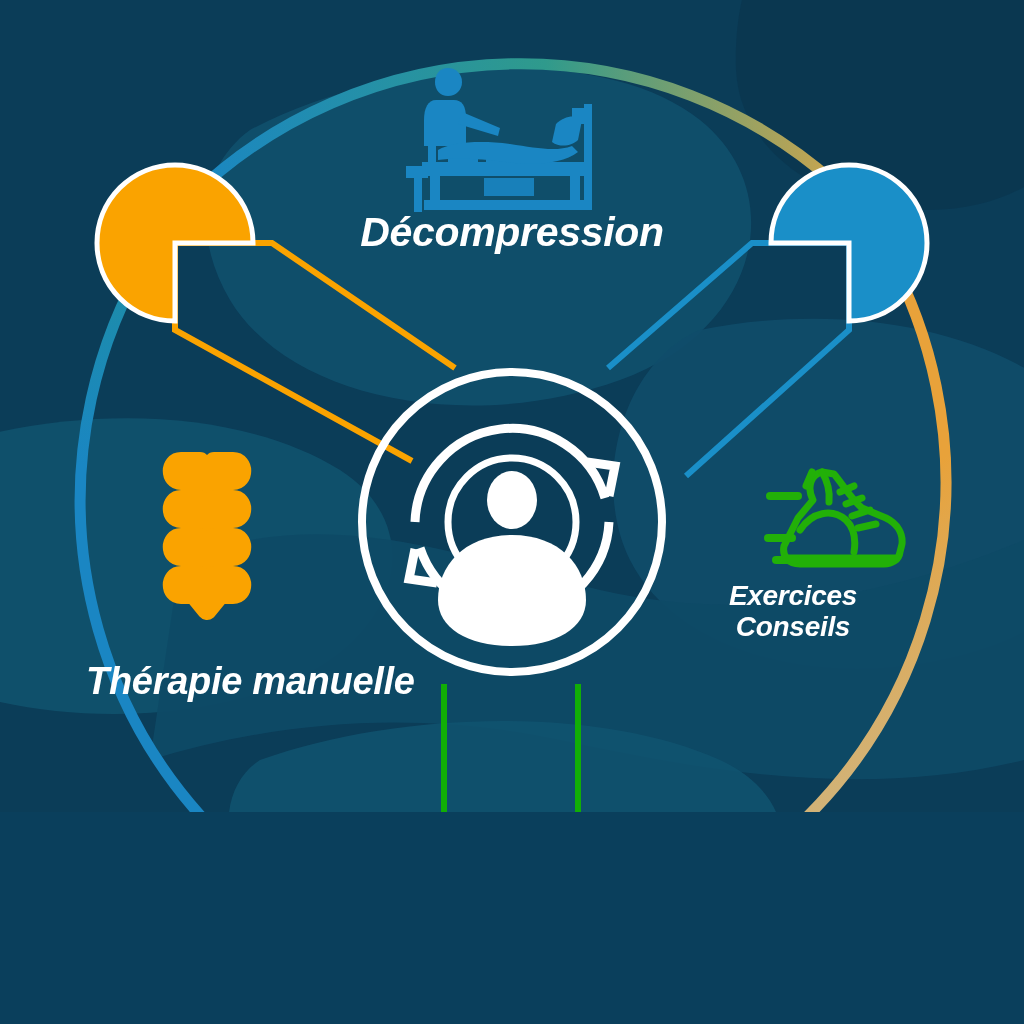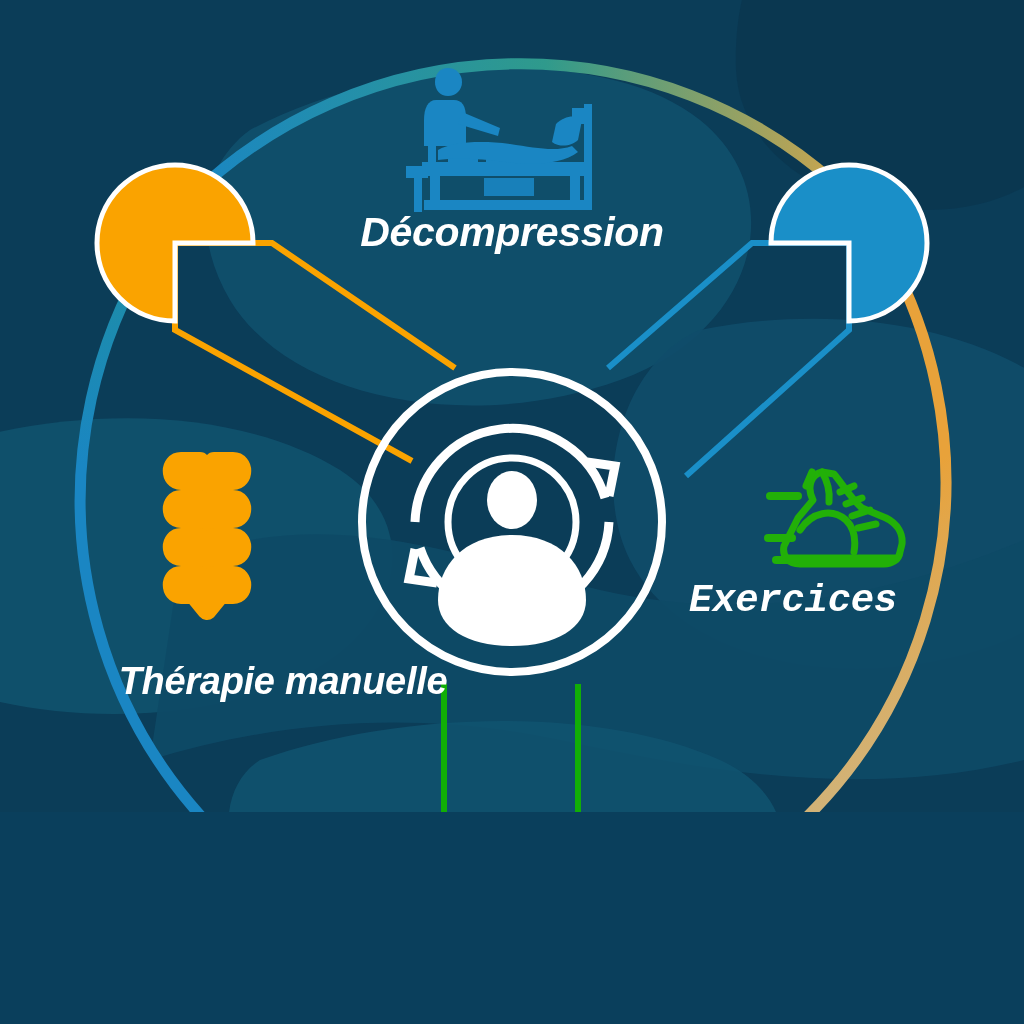--- a/index.html
+++ b/index.html
@@ -8,22 +8,22 @@
     background:#c2410c;
     font-family:"Liberation Sans", sans-serif;
   }
   #stage svg.layer{position:absolute;top:0;left:0;width:1024px;height:1024px;}
   .lbl{
     position:absolute;color:#ffffff;font-style:italic;font-weight:bold;
     line-height:1.12;letter-spacing:-0.3px;text-align:center;
     font-family:"Liberation Sans", sans-serif;
   }
   #label-decompression{left:312px;top:210px;width:400px;font-size:41px;}
-  #label-exercices{left:648px;top:580px;width:290px;font-size:39px;text-align:center;font-family:Liberation Mono, monospace;}
-  #label-therapie{left:98px;top:660px;width:370px;font-size:38px;text-align:center;}
+  #label-exercices{left:648px;top:580px;width:290px;font-size:28px;text-align:center;}
+  #label-therapie{left:86px;top:660px;width:370px;font-size:38px;text-align:left;}
 </style>
 </head>
 <body>
 
 <div id="stage">
 
   <svg class="layer" viewBox="0 0 1024 1024">
     <defs>
       <clipPath id="stageClip">
           <rect x="0" y="0" width="1024" height="1024"></rect>
@@ -246,19 +246,20 @@
       <path d="M 584 104 L 592 104 L 592 210 L 584 210 Z"></path>
     </g>
   </svg>
 
   <div class="lbl" id="label-decompression">
     <div>Décompression</div>
   </div>
 
   <div class="lbl" id="label-exercices">
     <div>Exercices</div>
+    <div>Conseils</div>
   </div>
 
   <div class="lbl" id="label-therapie">
     <div>Thérapie manuelle</div>
   </div>
 
 </div>
 
 </body></html>

